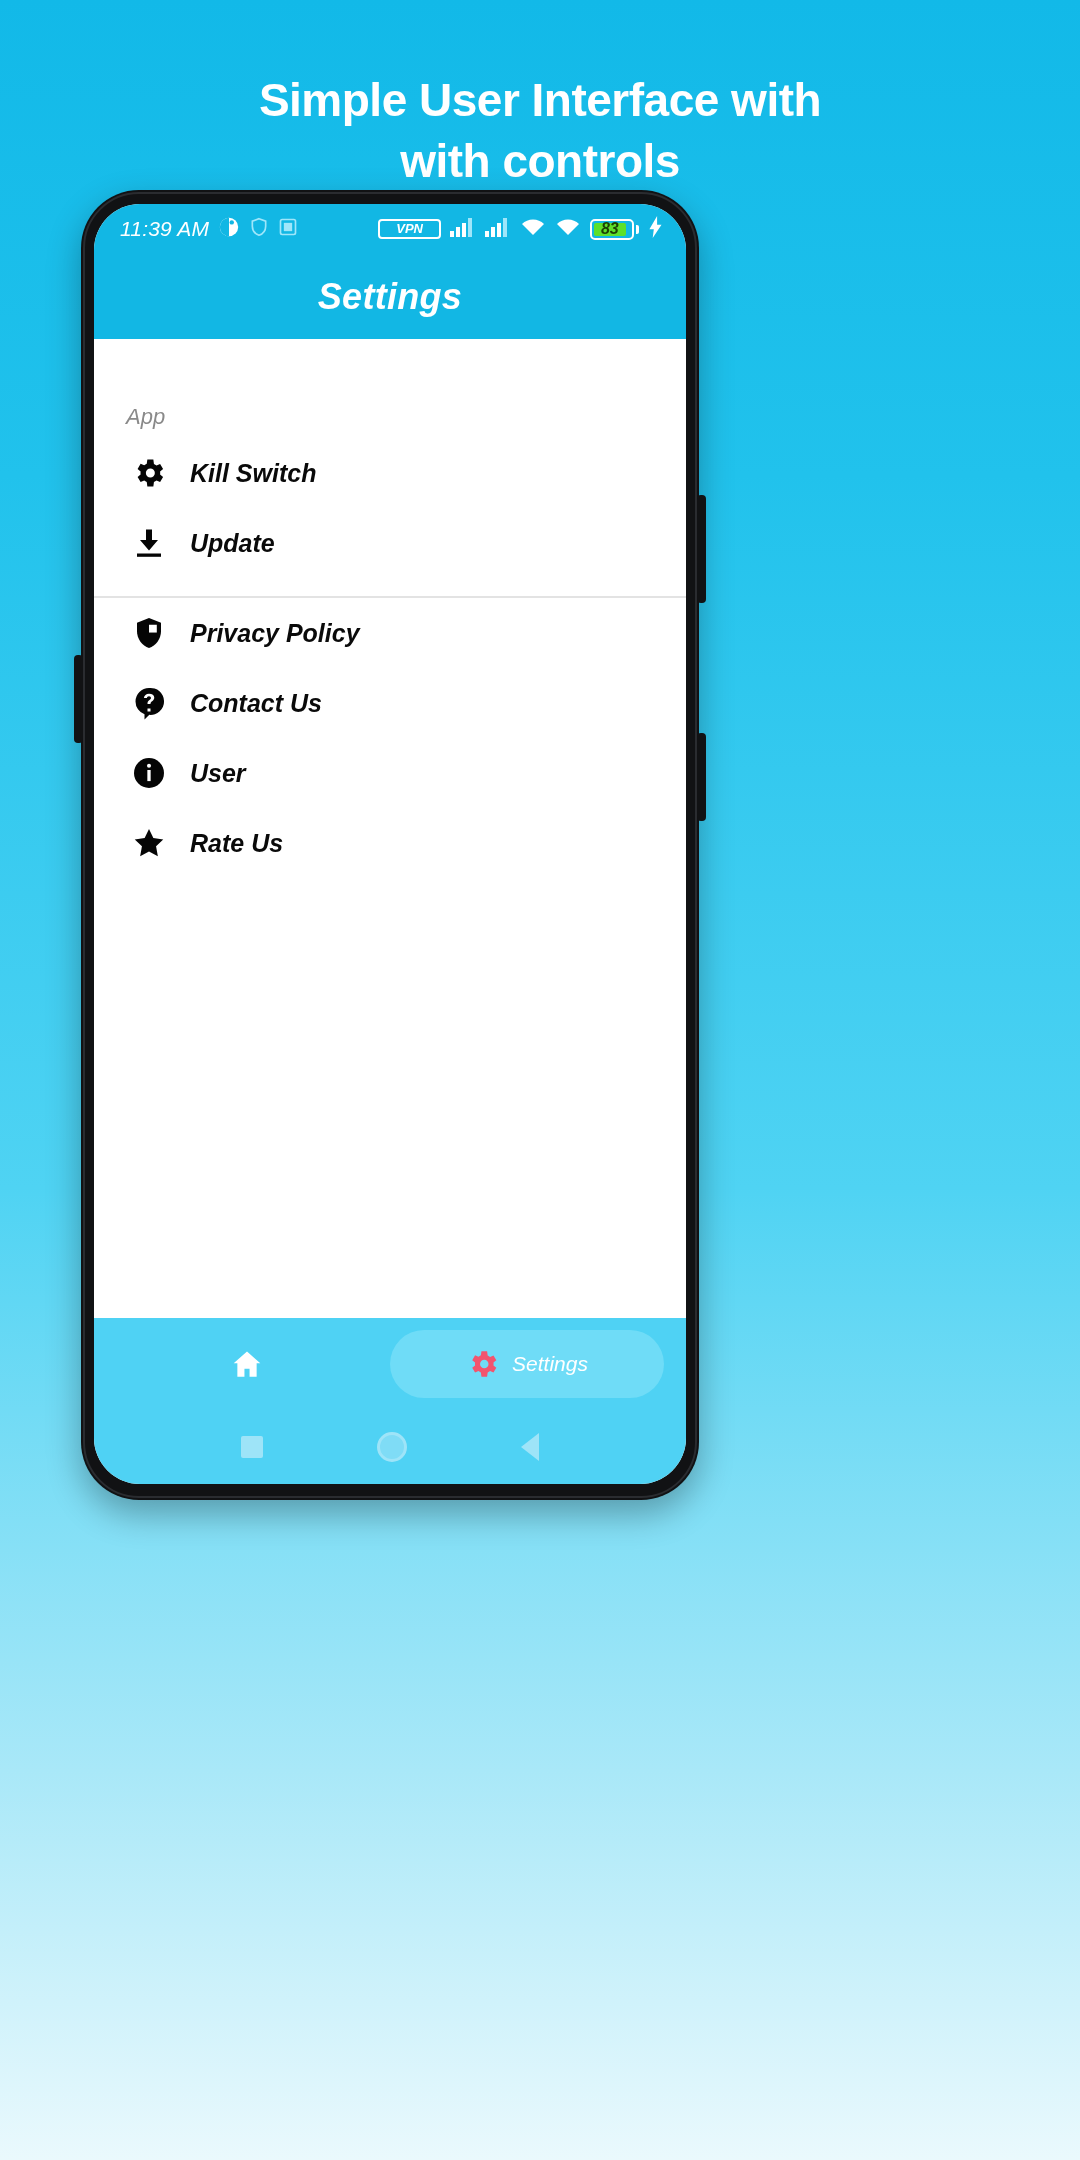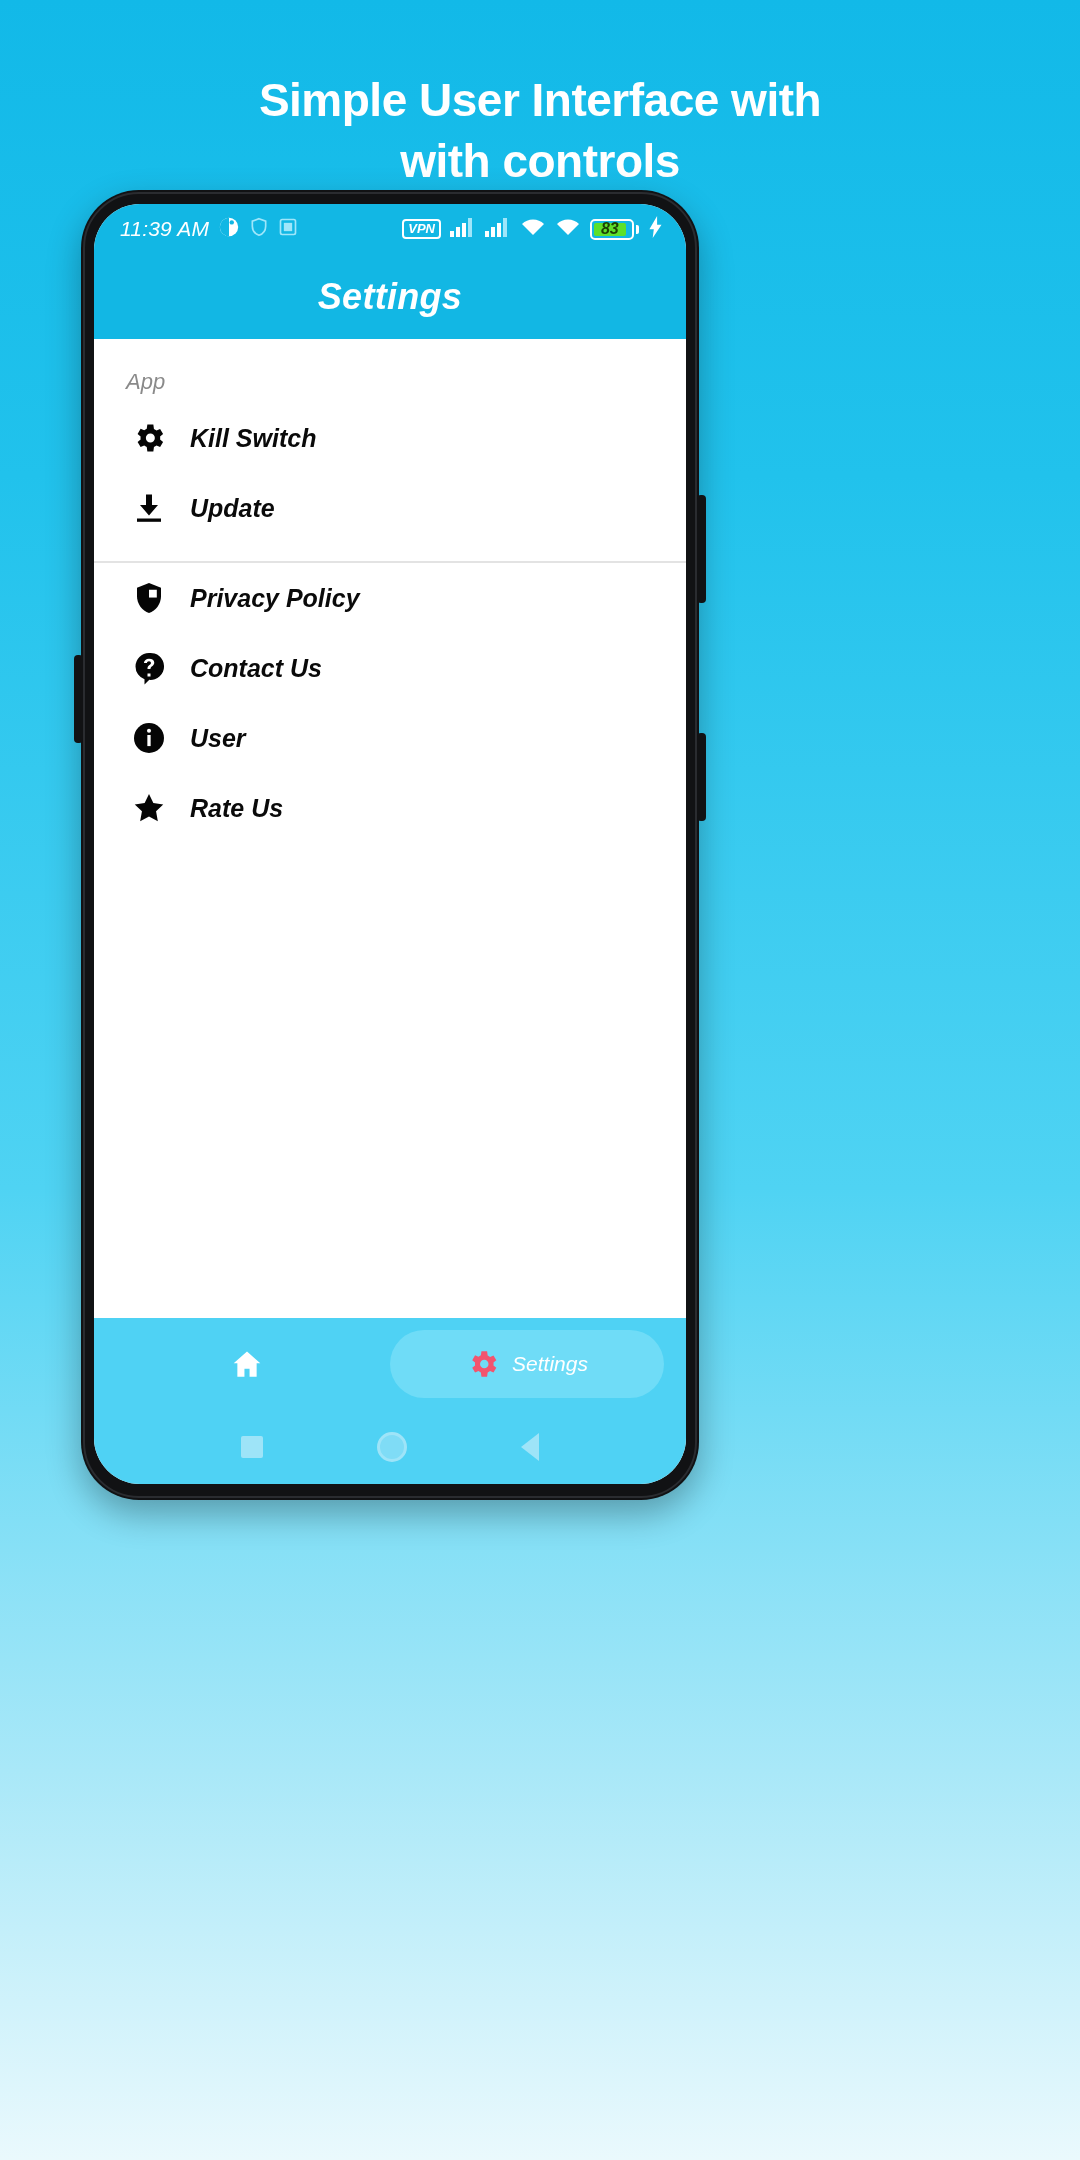--- a/index.html
+++ b/index.html
@@ -49,21 +49,21 @@
   .statusbar {
     height:50px; background:#12B7E4; color:#fff;
     display:flex; align-items:center; justify-content:space-between;
     padding:0 22px 0 26px; flex:0 0 auto;
   }
   .sb-left { display:flex; align-items:center; gap:9px; }
   .sb-time { font-size:21px; font-weight:500; letter-spacing:.2px; }
   .sb-right { display:flex; align-items:center; gap:9px; }
   .vpn-badge {
     border:2px solid #fff; border-radius:4px;
-    font-size:13px; font-weight:bold; padding:1px 4px; line-height:1.1;
+    font-size:13px; font-weight:bold; padding:1px 16px; line-height:1.1;
   }
   .battery {
     display:flex; align-items:center; gap:2px;
   }
   .batt-body {
     width:44px; height:21px; border:2px solid #fff; border-radius:5px;
     padding:2px; display:flex; align-items:center;
   }
   .batt-fill {
     background:#5DE02A; height:100%; width:88%; border-radius:2px;
@@ -73,21 +73,21 @@
   .batt-tip { width:3px; height:9px; background:#fff; border-radius:0 2px 2px 0; }
 
   
   .appbar {
     background:#12B7E4; height:85px; flex:0 0 auto;
     display:flex; align-items:center; justify-content:center;
     color:#fff; font-size:36px; font-weight:bold; letter-spacing:.3px;
   }
 
   
-  .content { flex:1 1 auto; background:#ffffff; overflow:hidden; }
+  .content { flex:1 1 auto; background:#ffffff; overflow:hidden;margin-top:35px; }
   .section-header {
     color:#8a8a8a; font-size:22px; padding:30px 0 8px 32px;
   }
   .section-header.second { padding-top:28px; }
   .divider { height:2px; background:#e3e3e3; margin-top:18px; }
 
   .list-item {
     display:flex; align-items:center;
     padding:16px 0 16px 36px; gap:22px;
   }

